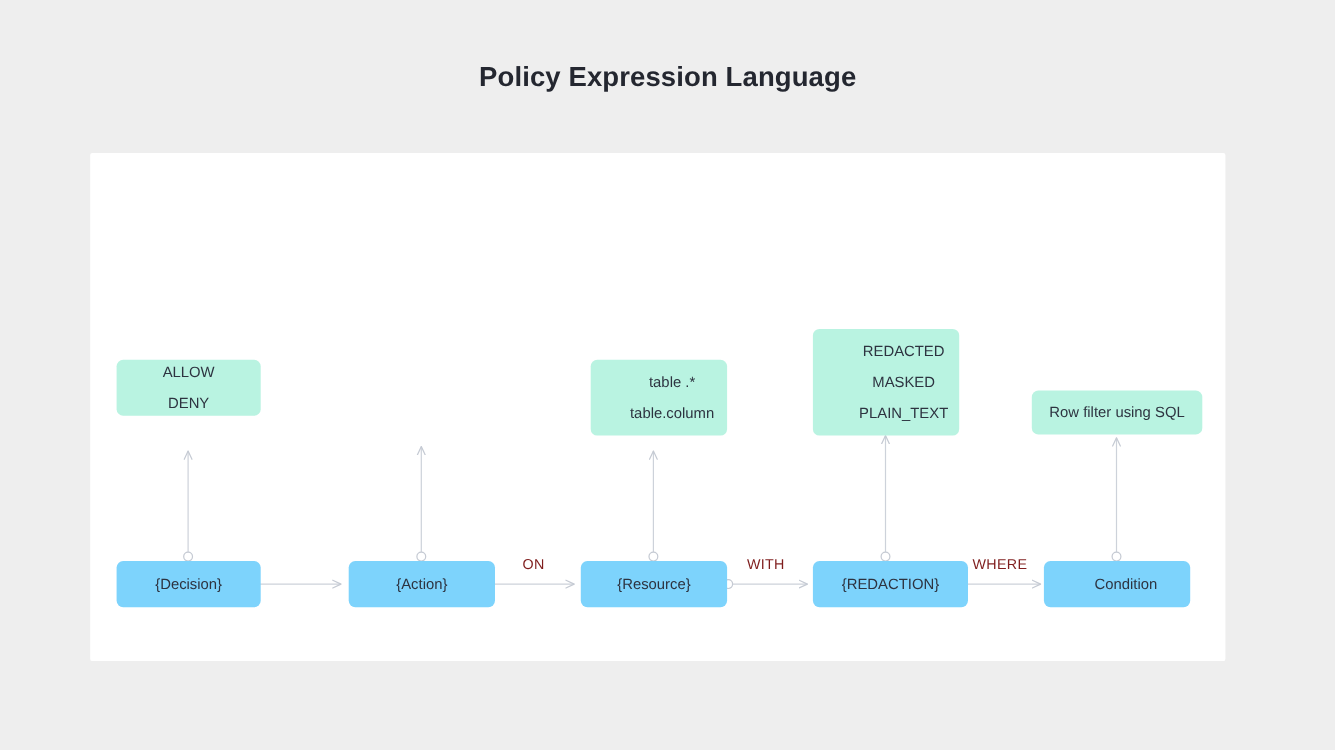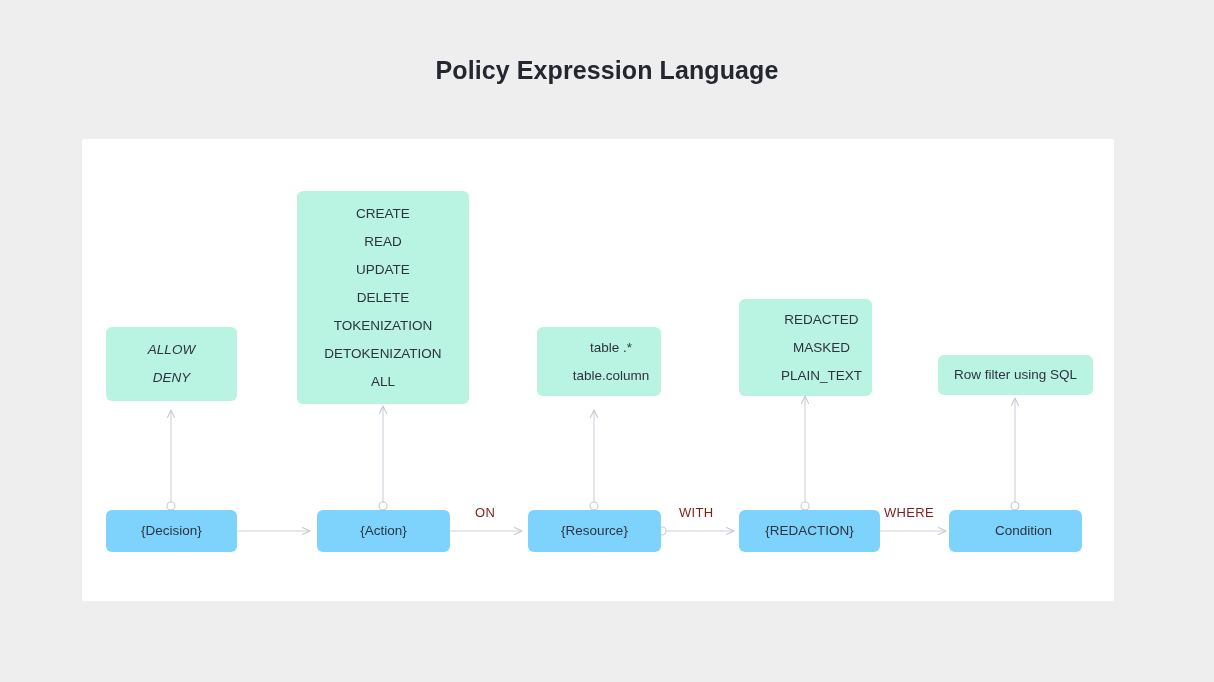--- a/index.html
+++ b/index.html
@@ -129,34 +129,25 @@
       <g>
         <line x1="723" y1="363" x2="723" y2="257" stroke="#cdd2da" stroke-width="1.1" marker-end="url(#arrow)"></line>
         <circle cx="723" cy="367" r="4" fill="#ffffff" stroke="#c5cad3" stroke-width="1.1"></circle>
       </g>
       <g>
         <line x1="933" y1="363" x2="933" y2="259" stroke="#cdd2da" stroke-width="1.1" marker-end="url(#arrow)"></line>
         <circle cx="933" cy="367" r="4" fill="#ffffff" stroke="#c5cad3" stroke-width="1.1"></circle>
       </g>
     </svg>
 
-    <div class="node green" style="left:24px; top:188px; width:131px; height:74px;font-style:italic;">
+    <div class="node green" style="left:24px; top:188px; width:131px; height:51px;">
       <span class="line-item">ALLOW</span>
       <span class="line-item">DENY</span>
     </div>
 
-    <div class="node green" style="left:215px; top:52px; width:172px; height:213px;">
-      <span class="line-item">CREATE</span>
-      <span class="line-item">READ</span>
-      <span class="line-item">UPDATE</span>
-      <span class="line-item">DELETE</span>
-      <span class="line-item">TOKENIZATION</span>
-      <span class="line-item">DETOKENIZATION</span>
-      <span class="line-item">ALL</span>
-    </div>
 
     <div class="node green" style="left:455px; top:188px; width:124px; height:69px;padding-left:24px;">
       <span class="line-item">table .*</span>
       <span class="line-item">table.column</span>
     </div>
 
     <div class="node green" style="left:657px; top:160px; width:133px; height:97px;padding-left:32px;">
       <span class="line-item">REDACTED</span>
       <span class="line-item">MASKED</span>
       <span class="line-item">PLAIN_TEXT</span>

